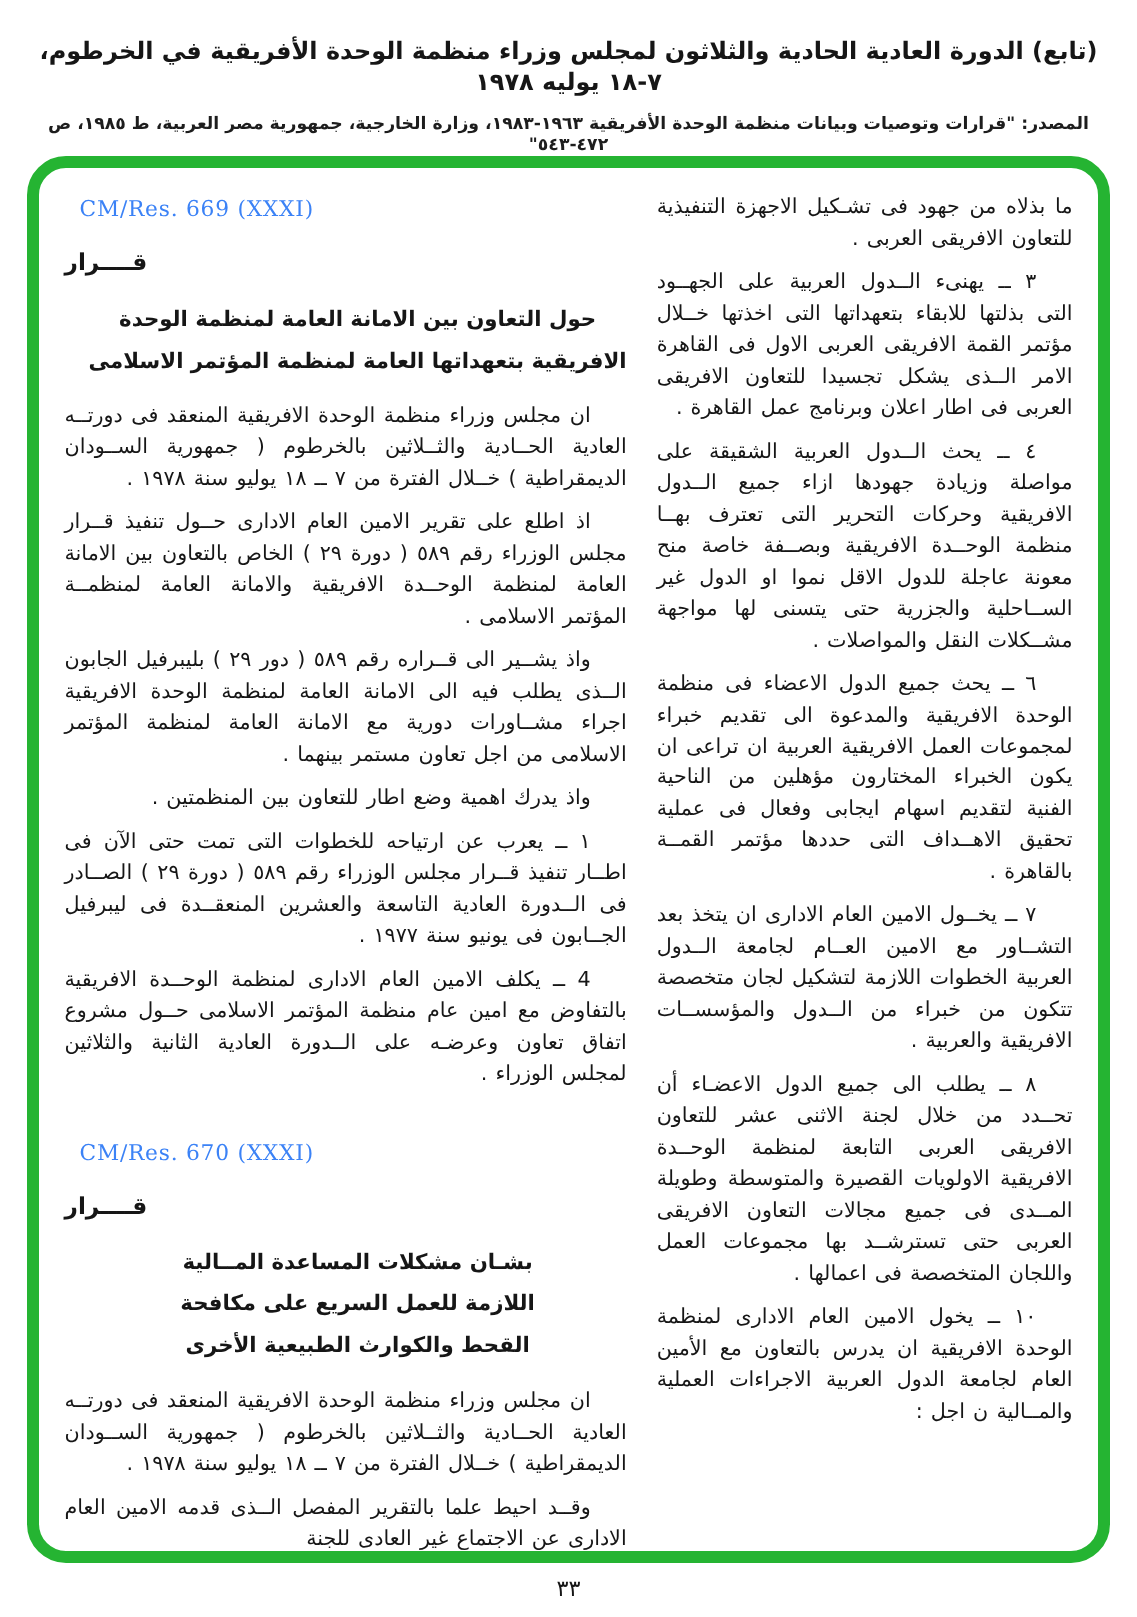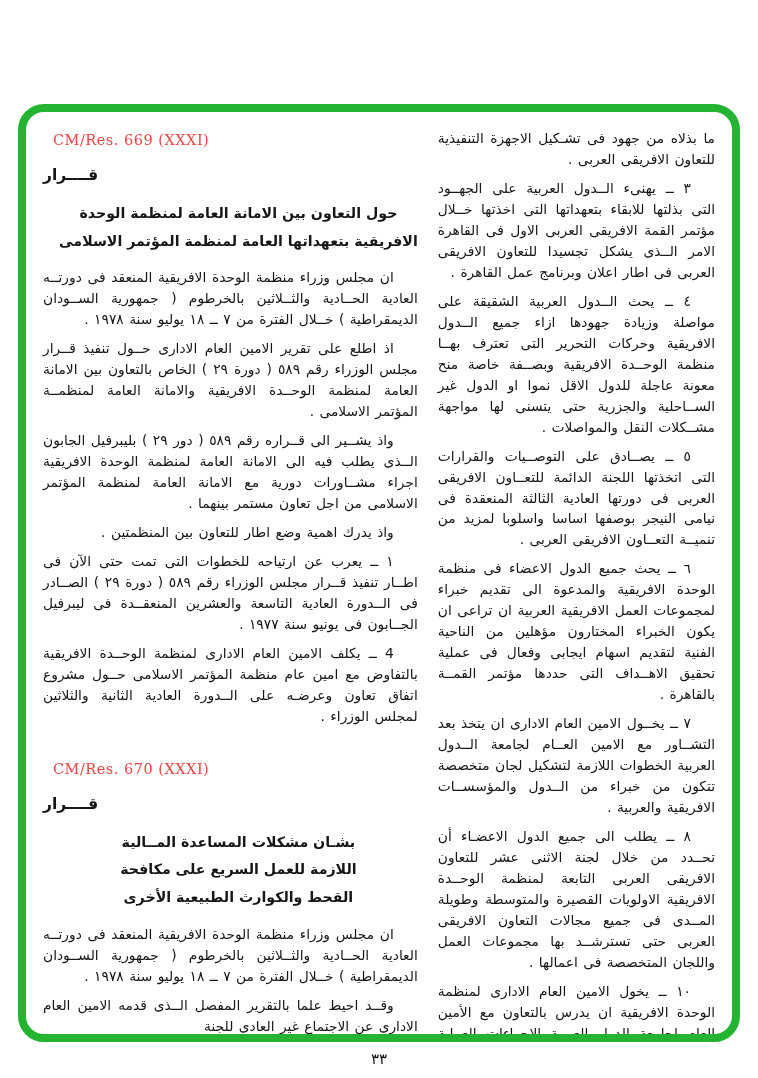--- a/index.html
+++ b/index.html
@@ -44,21 +44,21 @@
     text-indent:24px;
     word-spacing:1px;
   }
   .col p.body.no-indent { text-indent:0; }
   
   .res-ref {
     direction:ltr; text-align:left;
     font-family:"DejaVu Serif", serif;
     font-size:14.5px; letter-spacing:0.5px;
     margin:4px 0 18px 0; padding-left:10px;
-    color:#ef4444;
+    color:#3b82f6;
   }
   .res-ref.second { margin-top:34px; }
   .res-heading {
     text-align:left; font-weight:bold; font-size:15.5px;
     margin:6px 0 16px 0; letter-spacing:1px;
   }
   .res-title {
     text-align:center; font-weight:bold; font-size:14.2px;
     line-height:1.95; margin-bottom:12px;
   }
@@ -67,29 +67,32 @@
   .footer {
     position:absolute; bottom:10px; left:0; right:0;
     text-align:center; font-size:15px; font-weight:normal;
   }
 </style>
 </head>
 <body>
 
 <div class="page">
 
+  <div class="header">
+    <div class="session">(تابع) الدورة العادية الحادية والثلاثون لمجلس وزراء منظمة الوحدة الأفريقية في الخرطوم، ٧-١٨ يوليه ١٩٧٨</div>
+    <div class="source">المصدر: "قرارات وتوصيات وبيانات منظمة الوحدة الأفريقية ١٩٦٣-١٩٨٣، وزارة الخارجية، جمهورية مصر العربية، ط ١٩٨٥، ص ٤٧٢-٥٤٣"</div>
+  </div>
 
   <div class="frame">
     <div class="columns">
 
       <div class="col">
         <p class="body no-indent">ما بذلاه من جهود فى تشـكيل الاجهزة التنفيذية للتعاون الافريقى العربى .</p>
         <p class="body">٣ ــ يهنىء الــدول العربية على الجهــود التى بذلتها للابقاء بتعهداتها التى اخذتها خــلال مؤتمر القمة الافريقى العربى الاول فى القاهرة الامر الــذى يشكل تجسيدا للتعاون الافريقى العربى فى اطار اعلان وبرنامج عمل القاهرة .</p>
         <p class="body">٤ ــ يحث الــدول العربية الشقيقة على مواصلة وزيادة جهودها ازاء جميع الــدول الافريقية وحركات التحرير التى تعترف بهــا منظمة الوحــدة الافريقية وبصــفة خاصة منح معونة عاجلة للدول الاقل نموا او الدول غير الســاحلية والجزرية حتى يتسنى لها مواجهة مشــكلات النقل والمواصلات .</p>
-        <p class="body">٥ ــ يصــادق على التوصــيات والقرارات التى اتخذتها اللجنة الدائمة للتعــاون الافريقى العربى فى دورتها العادية الثالثة المنعقدة فى نيامى النيجر بوصفها اساسا واسلوبا لمزيد من تنميــة التعــاون الافريقى العربى .</p>
         <p class="body">٦ ــ يحث جميع الدول الاعضاء فى منظمة الوحدة الافريقية والمدعوة الى تقديم خبراء لمجموعات العمل الافريقية العربية ان تراعى ان يكون الخبراء المختارون مؤهلين من الناحية الفنية لتقديم اسهام ايجابى وفعال فى عملية تحقيق الاهــداف التى حددها مؤتمر القمــة بالقاهرة .</p>
         <p class="body">٧ ــ يخــول الامين العام الادارى ان يتخذ بعد التشــاور مع الامين العــام لجامعة الــدول العربية الخطوات اللازمة لتشكيل لجان متخصصة تتكون من خبراء من الــدول والمؤسســات الافريقية والعربية .</p>
         <p class="body">٨ ــ يطلب الى جميع الدول الاعضـاء أن تحــدد من خلال لجنة الاثنى عشر للتعاون الافريقى العربى التابعة لمنظمة الوحــدة الافريقية الاولويات القصيرة والمتوسطة وطويلة المــدى فى جميع مجالات التعاون الافريقى العربى حتى تسترشــد بها مجموعات العمل واللجان المتخصصة فى اعمالها .</p>
         <p class="body">١٠ ــ يخول الامين العام الادارى لمنظمة الوحدة الافريقية ان يدرس بالتعاون مع الأمين العام لجامعة الدول العربية الاجراءات العملية والمــالية ن اجل :</p>
 
       </div>
 
       <div class="col">
         <div class="res-ref">CM/Res. 669 (XXXI)</div>
         <div class="res-heading">قــــرار</div>

